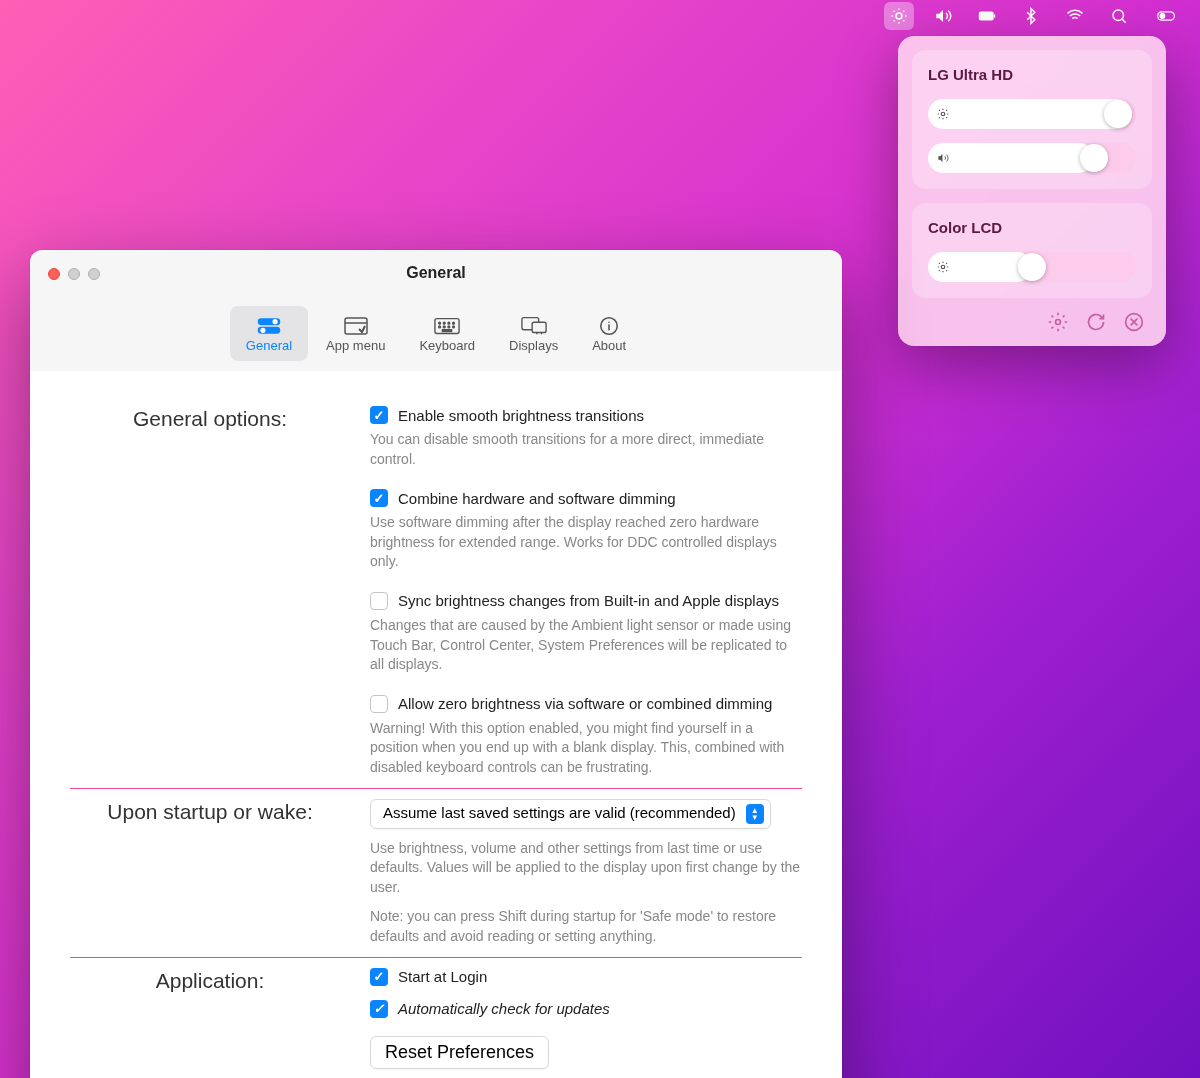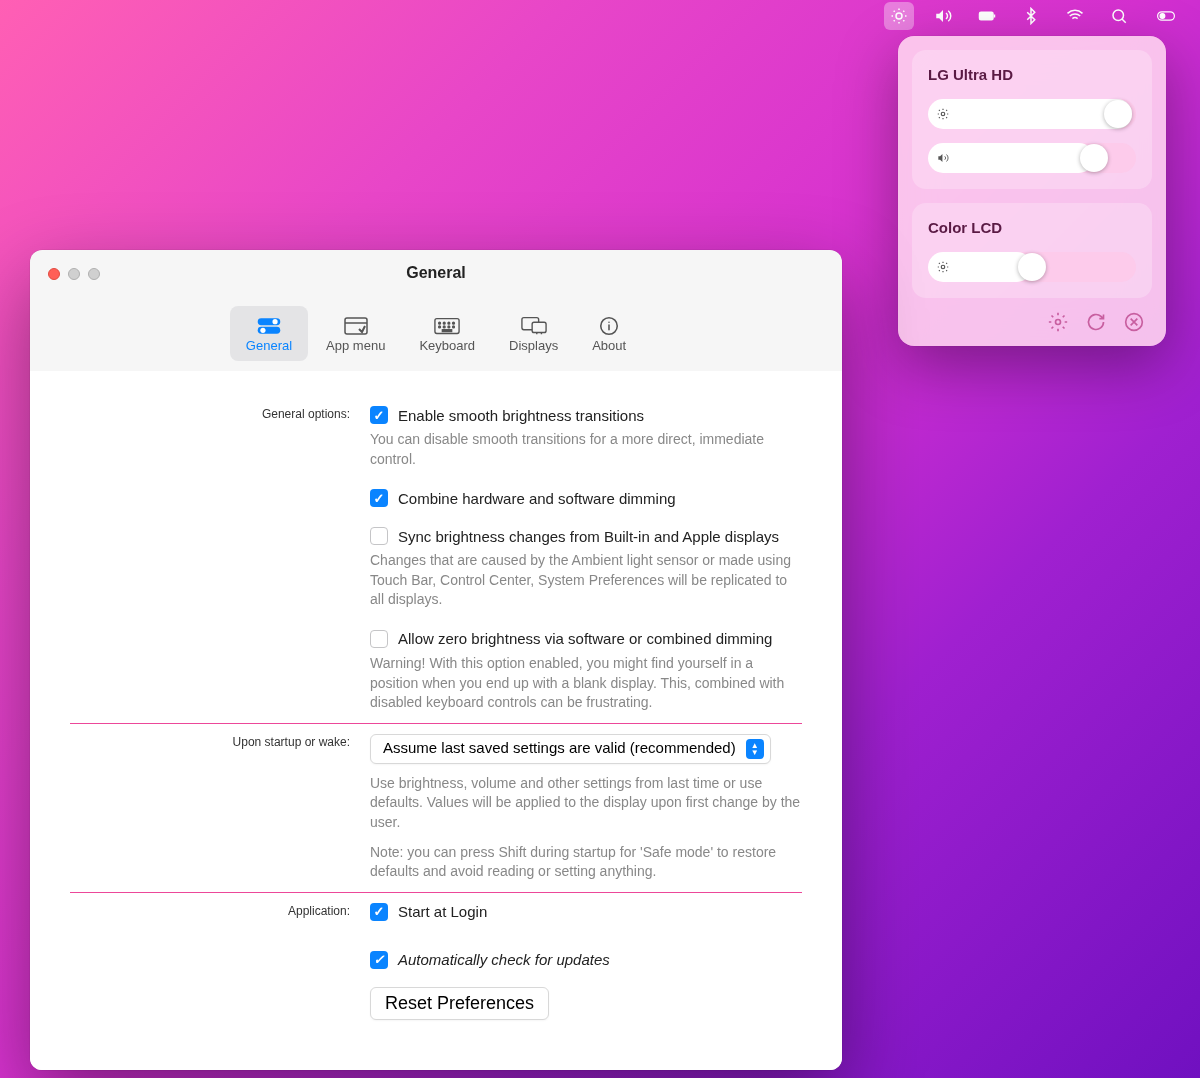--- a/index.html
+++ b/index.html
@@ -51,21 +51,21 @@
 .wtitle{text-align:center;font-weight:600;font-size:16px;color:#222;}
 .tabs{display:flex;justify-content:center;gap:2px;padding:6px 0 10px;}
 .tab{display:flex;flex-direction:column;align-items:center;padding:8px 16px;border-radius:8px;font-size:13px;color:#555;}
 .tab.active{background:#e4e4e6;color:#0a84ff;}
 .tab .ticn{height:24px;display:flex;align-items:center;color:#555;}
 .tab.active .ticn{color:#0a84ff;}
 .tab .ticn svg{width:26px;height:22px;}
 .content{background:#fff;padding:25px 40px 40px;}
 .row{display:flex;padding:10px 0;border-top:1px solid #ec4899;}
 .row:first-child{border-top:none;}
-.lab{width:300px;text-align:right;padding-right:20px;padding-top:1px;font-size:12px;color:#333;}
+.lab{width:300px;text-align:center;padding-right:20px;padding-top:1px;font-size:21px;color:#333;}
 .ctrls{flex:1;}
 .opt{margin-bottom:20px;}
 .opt:last-child{margin-bottom:0;}
 .chk{display:flex;align-items:center;gap:10px;margin-bottom:6px;}
 .chkbox{width:18px;height:18px;border-radius:4px;display:flex;align-items:center;justify-content:center;flex-shrink:0;}
 .chkbox.on{background:#0a84ff;}
 .chkbox.off{background:#fff;border:1px solid #c5c5c7;}
 .chkbox.on::after{content:"✓";color:#fff;font-size:13px;font-weight:bold;}
 .chklab{font-size:15px;color:#222;}
 .desc{font-size:14px;color:#888;line-height:1.4;padding-left:0;}
@@ -256,20 +256,21 @@
               <div class="chkbox on"></div>
               <span class="chklab">Enable smooth brightness transitions</span>
             </div>
           <div class="desc">You can disable smooth transitions for a more direct, immediate control.</div>
         </div>
         <div class="opt">
           <div class="chk">
               <div class="chkbox on"></div>
               <span class="chklab">Combine hardware and software dimming</span>
             </div>
+          <div class="desc">Use software dimming after the display reached zero hardware brightness for extended range. Works for DDC controlled displays only.</div>
         </div>
         <div class="opt">
           <div class="chk">
               <div class="chkbox off"></div>
               <span class="chklab">Sync brightness changes from Built-in and Apple displays</span>
             </div>
           <div class="desc">Changes that are caused by the Ambient light sensor or made using Touch Bar, Control Center, System Preferences will be replicated to all displays.</div>
         </div>
         <div class="opt">
           <div class="chk">
@@ -289,21 +290,21 @@
           <span class="sel-ar">▲<br>▼</span>
         </div>
         <div class="desc" style="margin-bottom:10px;">Use brightness, volume and other settings from last time or use defaults. Values will be applied to the display upon first change by the user.</div>
         <div class="desc">Note: you can press Shift during startup for 'Safe mode' to restore defaults and avoid reading or setting anything.</div>
       </div>
     </div>
 
     <div class="row">
       <div class="lab">Application:</div>
       <div class="ctrls">
-        <div class="chk" style="margin-bottom:30px;">
+        <div class="chk" style="margin-bottom:14px;">
             <div class="chkbox on"></div>
             <span class="chklab">Start at Login</span>
           </div>
         <div class="chk" style="margin-bottom:18px;font-style:italic;">
             <div class="chkbox on"></div>
             <span class="chklab">Automatically check for updates</span>
           </div>
         <div class="btn">Reset Preferences</div>
       </div>
     </div>

